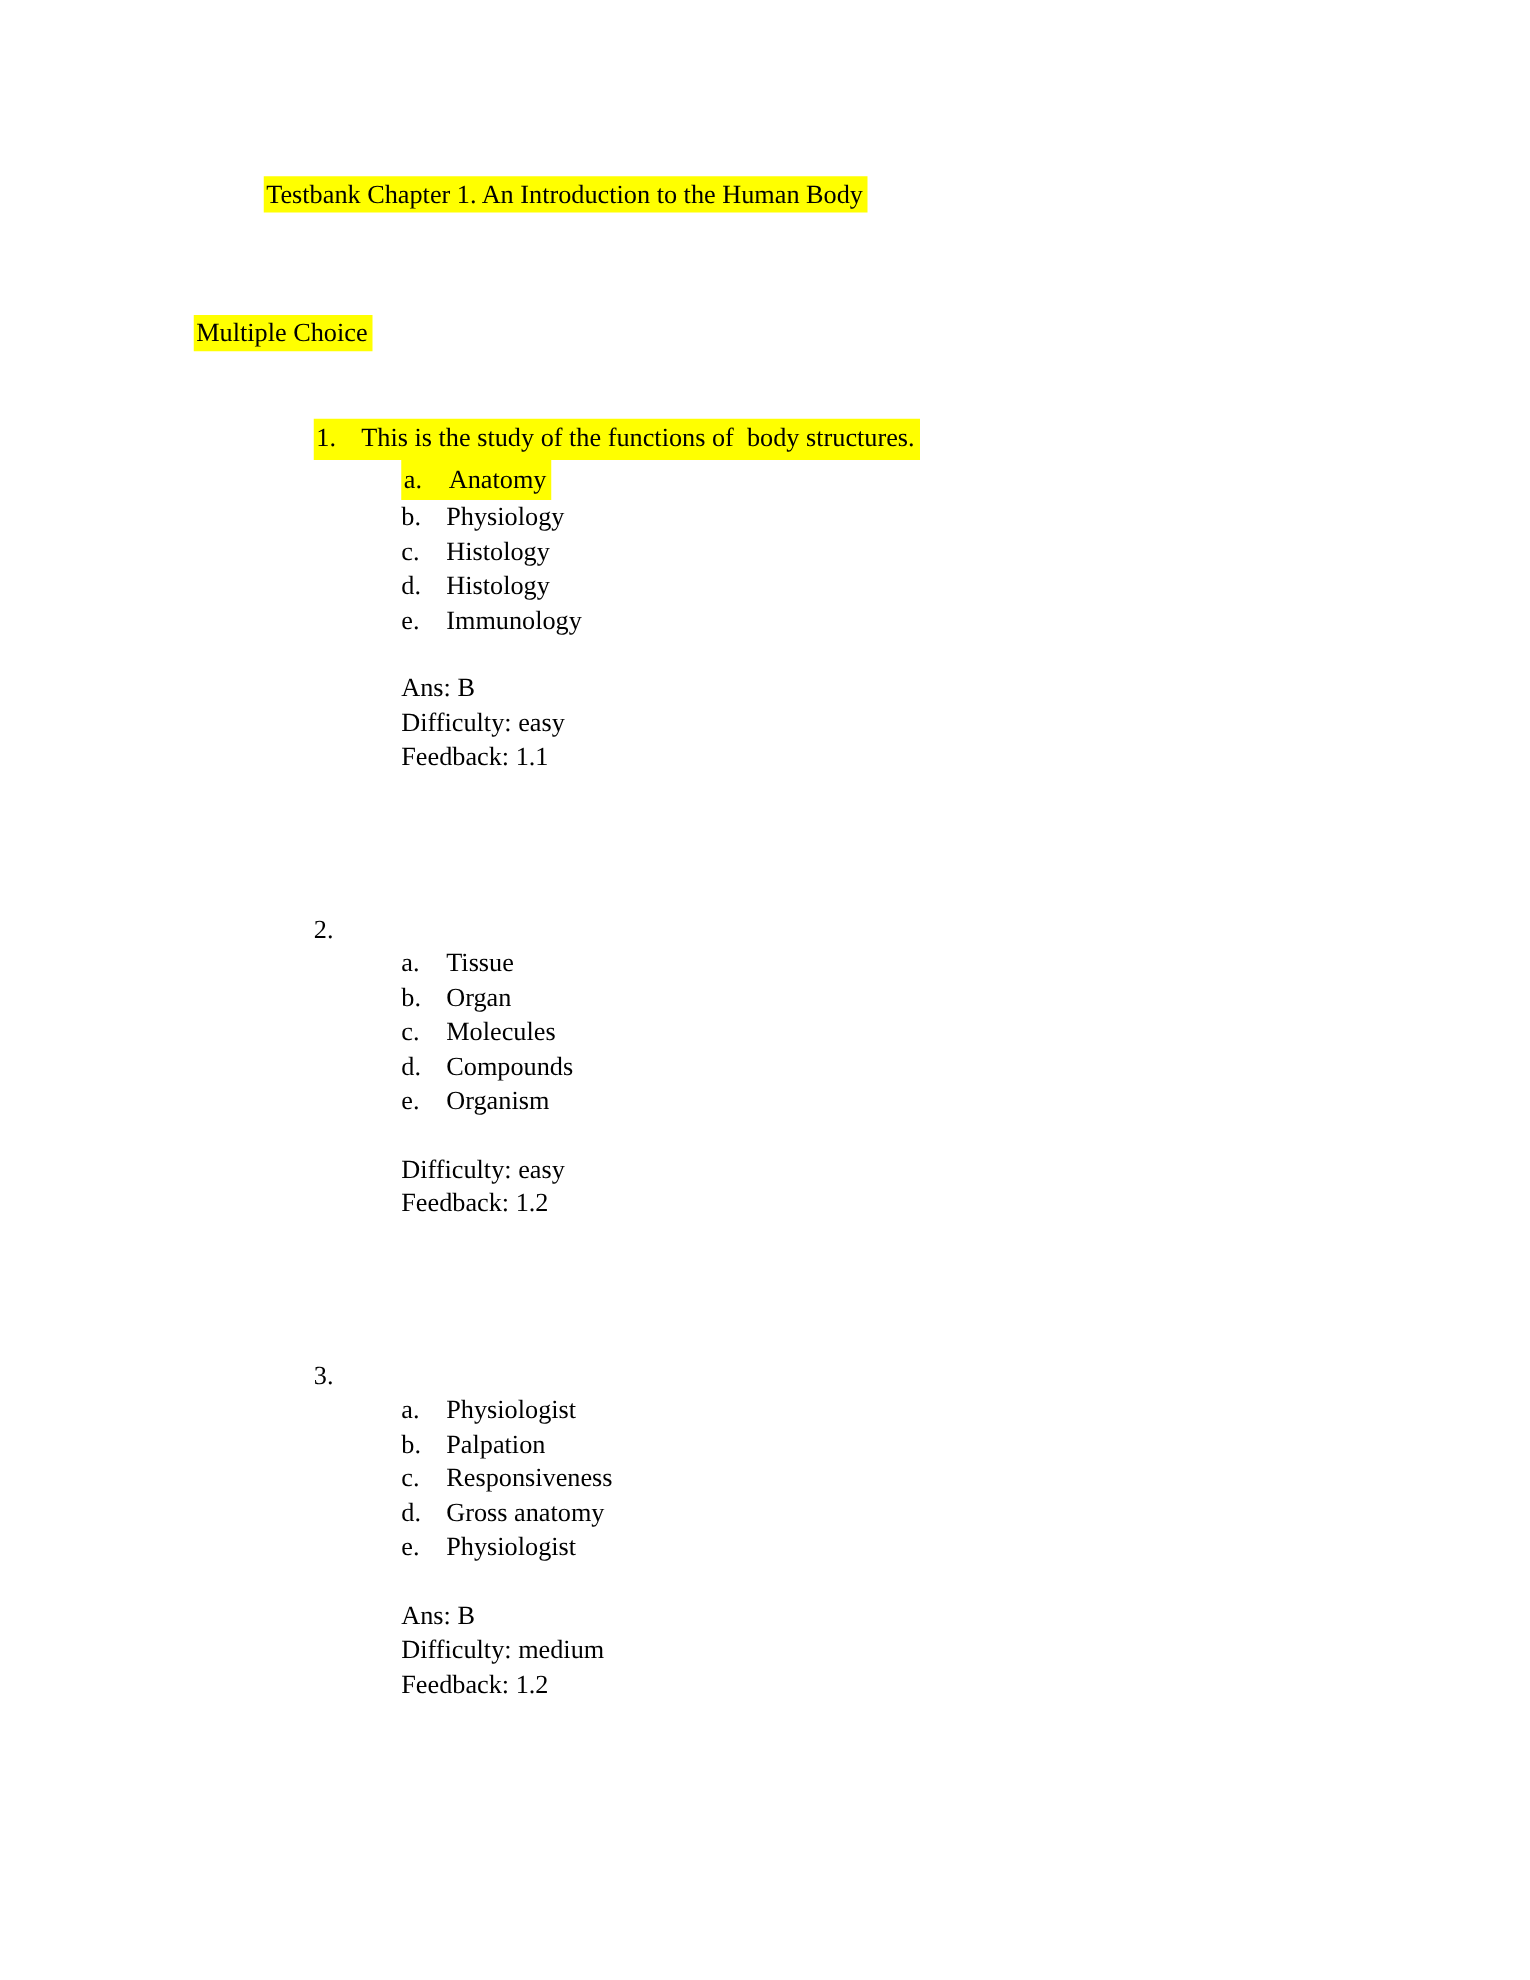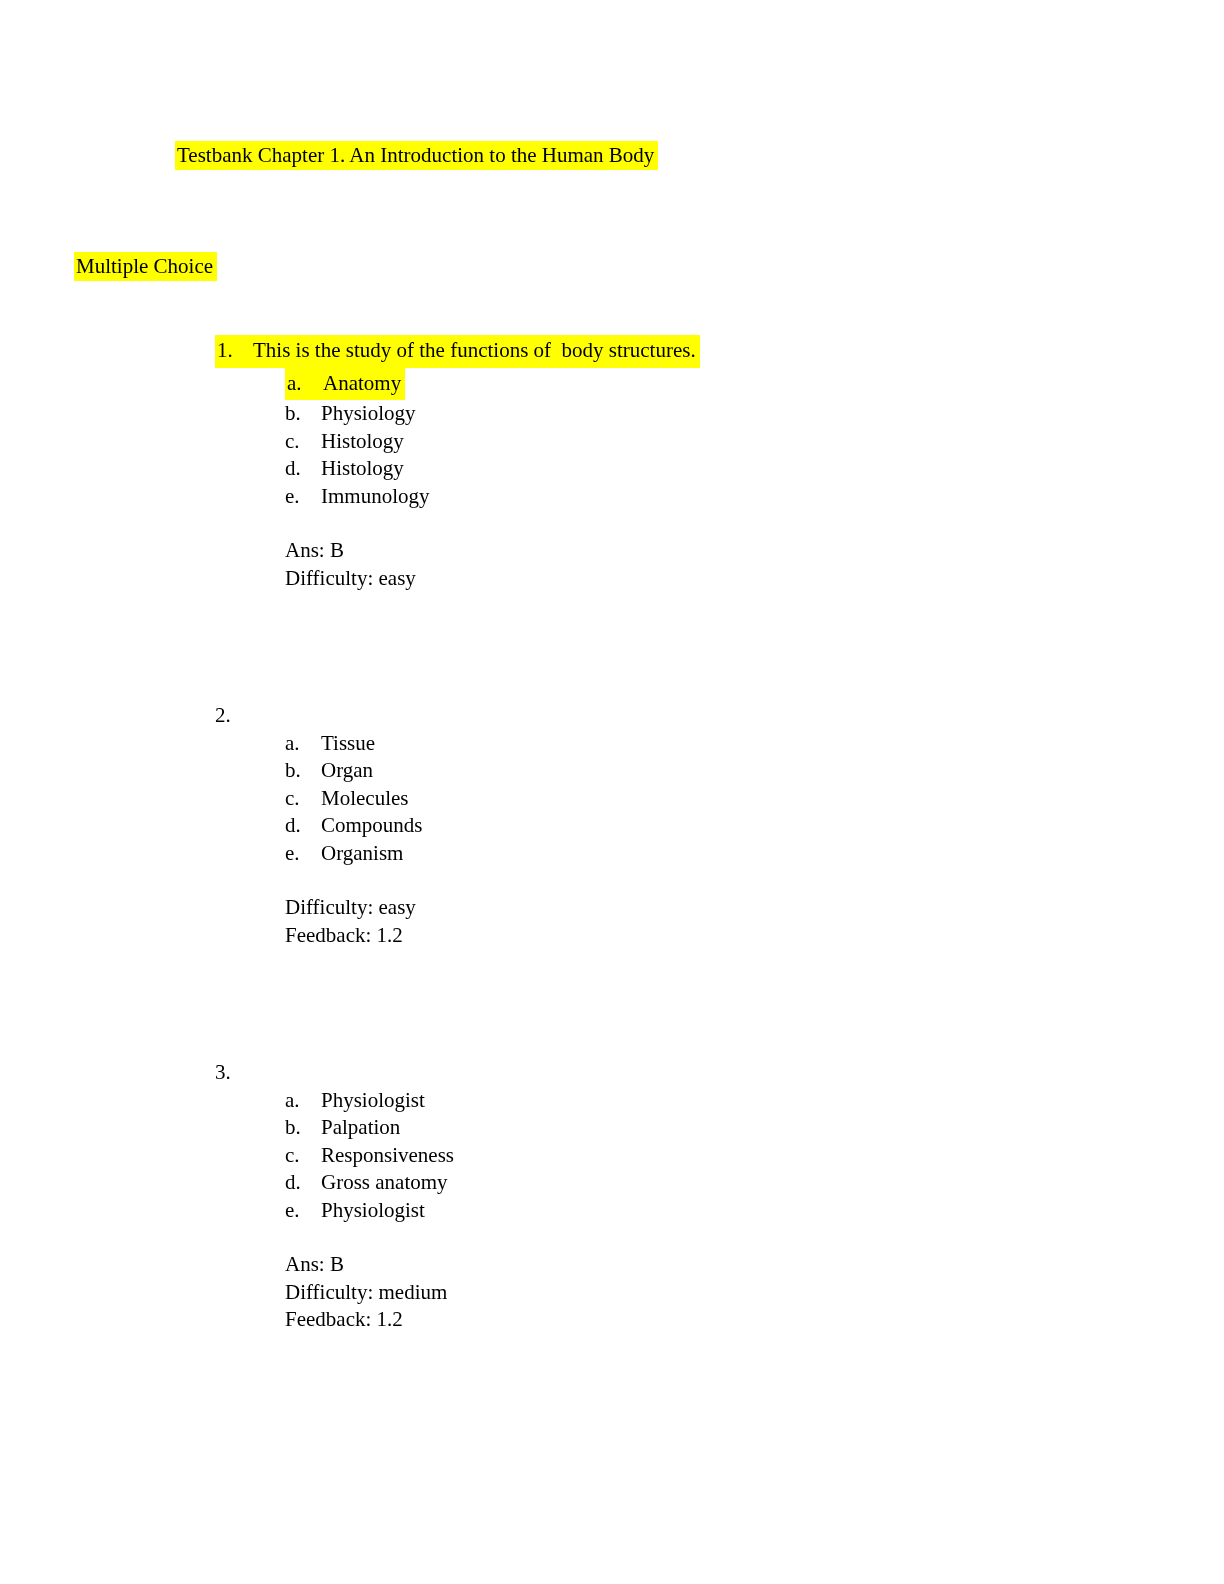--- a/index.html
+++ b/index.html
@@ -10,26 +10,27 @@
     min-height: 1584px;
     margin: 0 auto;
     background: #ffffff;
     font-family: "Liberation Serif", "DejaVu Serif", serif;
     font-size: 21px;
     color: #000000;
     line-height: 27.5px;
   }
   .content {
     padding-top: 142px;
+    padding-left: 36px;
   }
   .doc-title {
     margin-left: 175px;
   }
   .section-heading {
-    margin-left: 74px;
+    margin-left: 119px;
     margin-top: 83px;
   }
   .hl {
     background: #ffff00;
     padding: 2px 4px 3px 2px;
   }
   .questions {
     margin-top: 55px;
   }
   .question {
@@ -116,20 +117,21 @@
     <span class="opt-text">Histology</span>
   </div>
             <div class="option">
     <span class="opt-letter">e.</span>
     <span class="opt-text">Immunology</span>
   </div>
           </div>
     <div class="meta">
       <div>Ans: B</div>
       <div>Difficulty: easy</div>
+      <div>Feedback: 1.1</div>
     </div>
   </div>
         <div class="question">
     <div class="q-line">
       <span class="q-number">2.</span>
     </div>
     <div class="options">
             <div class="option">
     <span class="opt-letter">a.</span>
     <span class="opt-text">Tissue</span>

